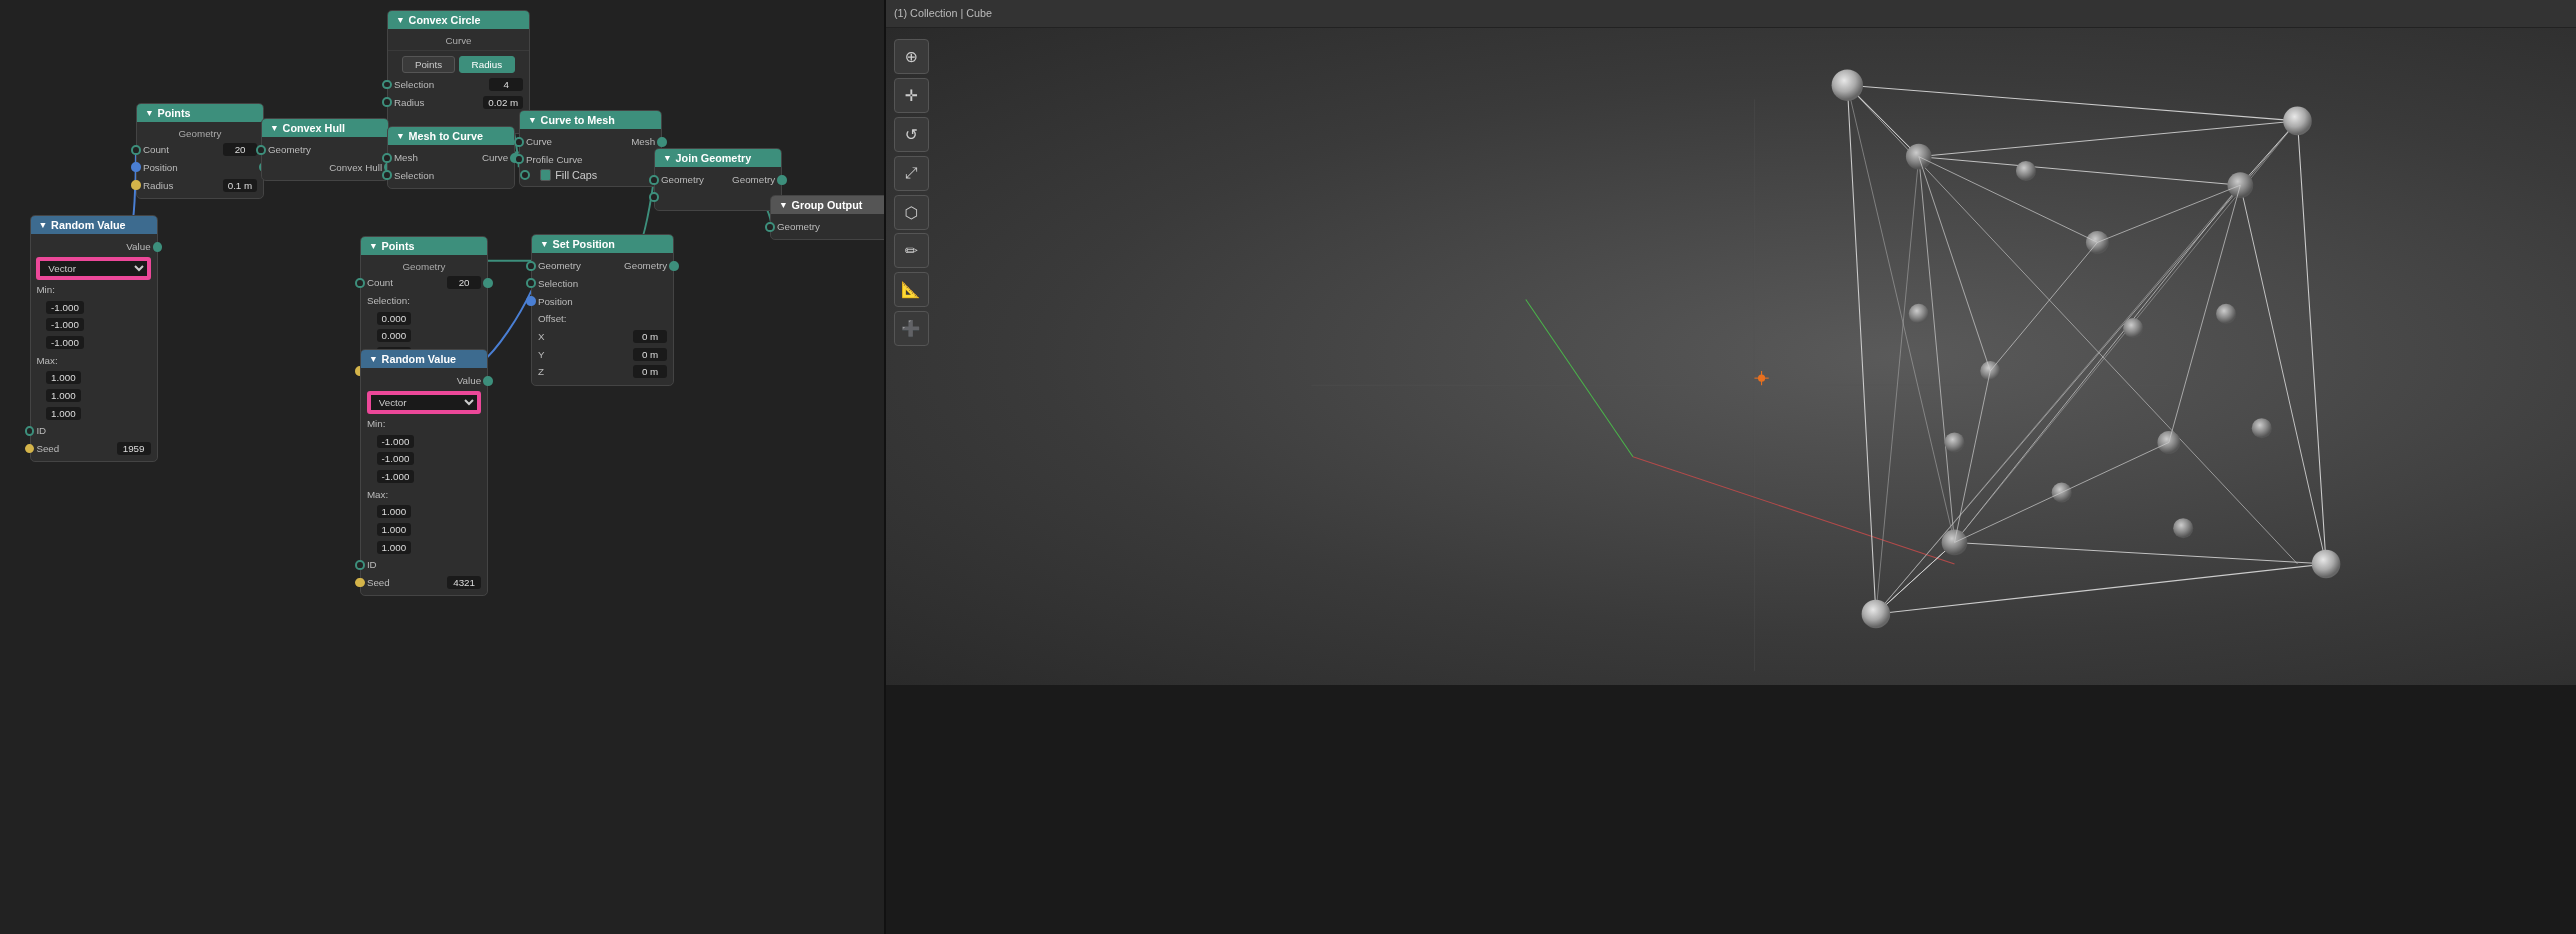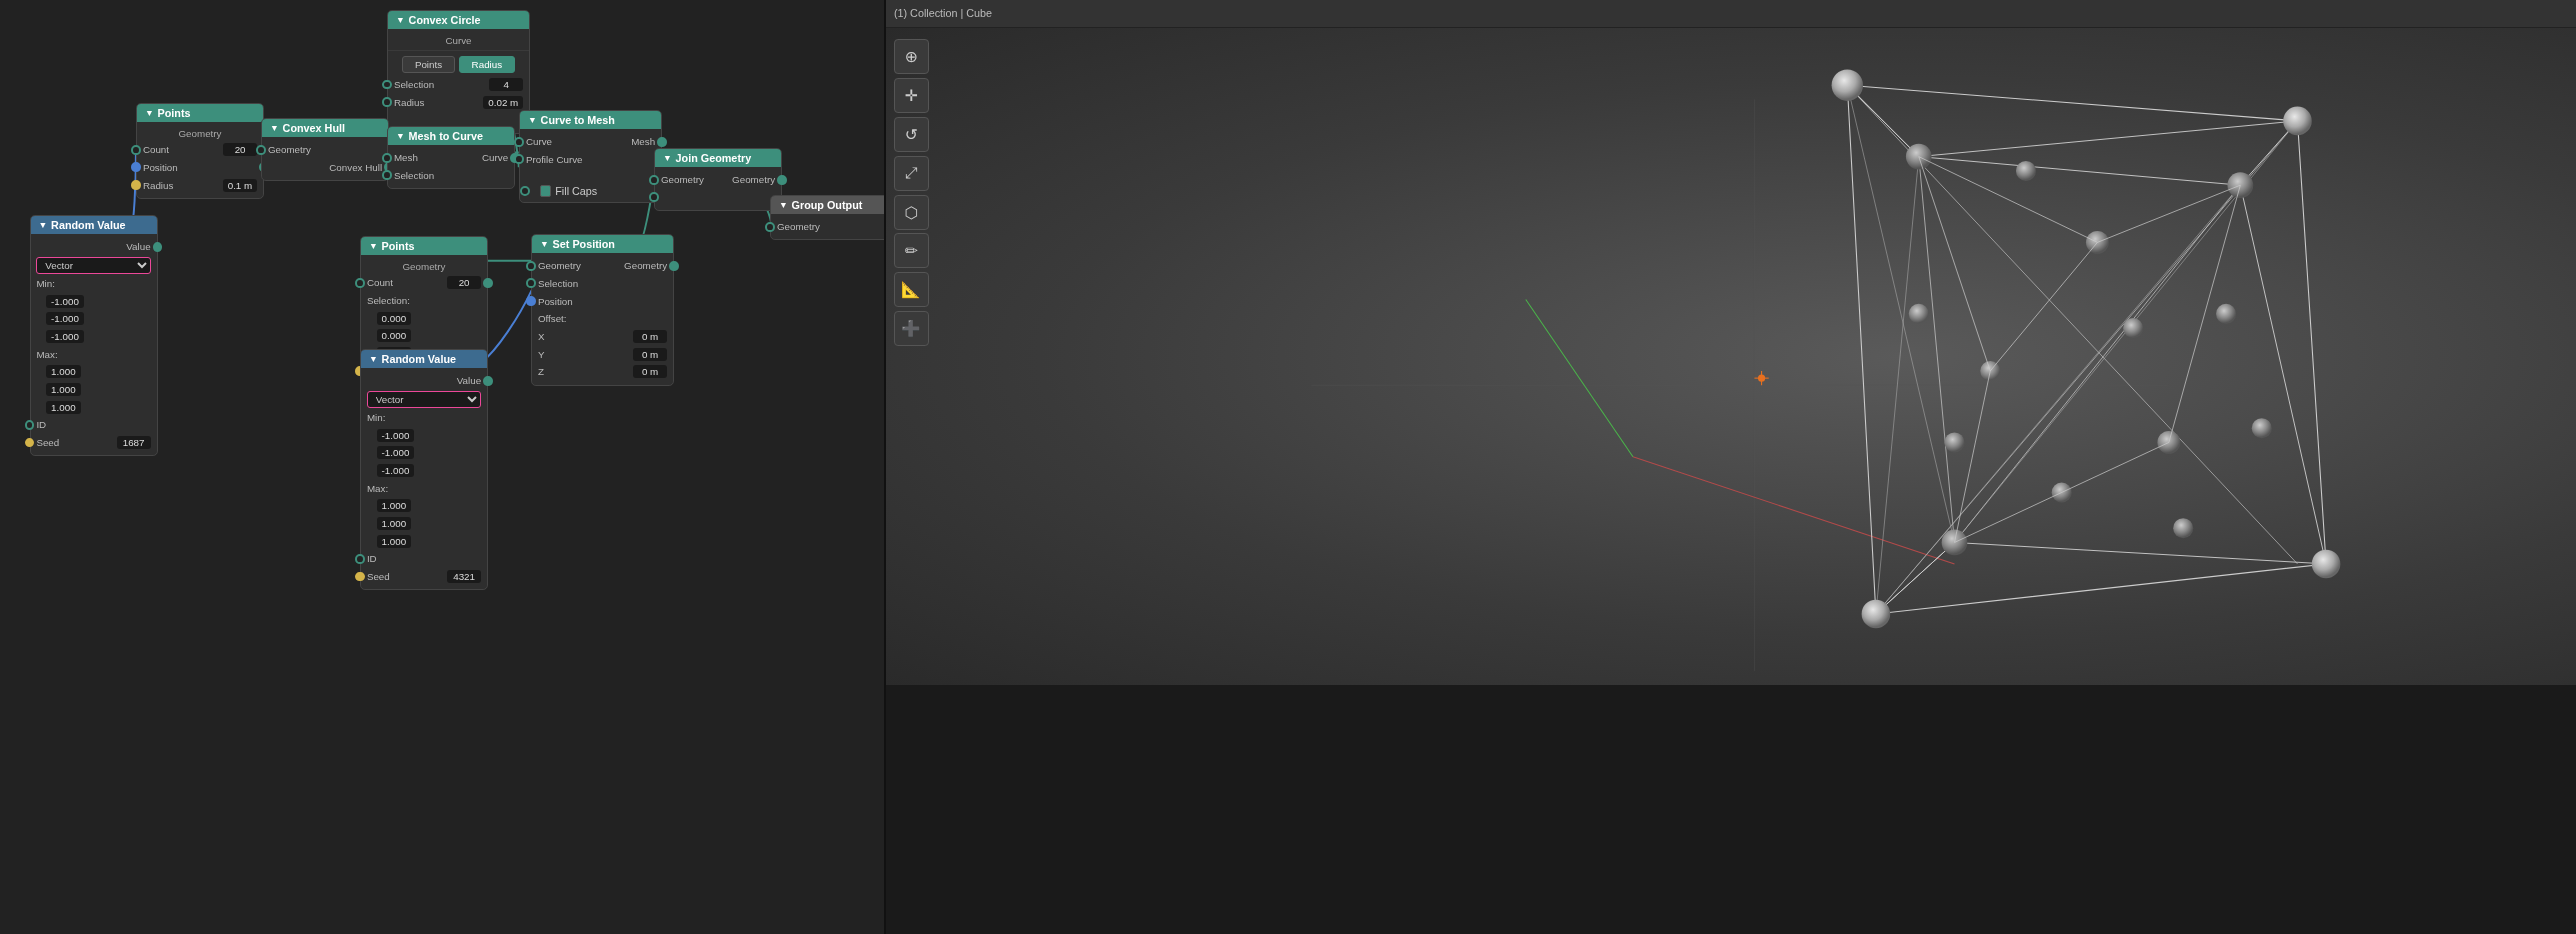--- a/index.html
+++ b/index.html
@@ -130,34 +130,33 @@
       cursor: pointer;
     }
     .btn-tab.active {
       background: #3d8f7c;
       border-color: #3d8f7c;
       color: #fff;
     }
 
     .dropdown {
       background: #1a1a1a;
-      border: 1px solid #ec4899;
+      border: 4px solid #ec4899;
       border-radius: 3px;
       padding: 1px 3.9px;
       color: #ccc;
       font-size: 9.8px;
       width: 100%;
     }
 
     .checkbox-row {
       display: flex;
       align-items: center;
       padding: 1px 5.9px;
       gap: 3.9px;
-      margin-top: 16px;
     }
     .cb-box {
       width: 11.8px;
       height: 11.8px;
       border: 1px solid #555;
       background: #3d8f7c;
       border-radius: 2px;
     }
 
     
@@ -461,21 +460,21 @@
       <div class="node-row" style="padding-left:15.7px;">
         <span class="value">1.000</span>
       </div>
       <div class="node-row">
         <div class="socket teal-outline left"></div>
         <span class="label">ID</span>
       </div>
       <div class="node-row">
         <div class="socket yellow left"></div>
         <span class="label">Seed</span>
-        <span class="value">1687</span>
+        <span class="value">1959</span>
       </div>
     </div>
   </div>
 
   <div class="node" style="left:360px; top:236px; width:128px;">
     <div class="node-header">
       <span class="arrow">▼</span>
       <span>Points</span>
     </div>
     <div class="node-body">

